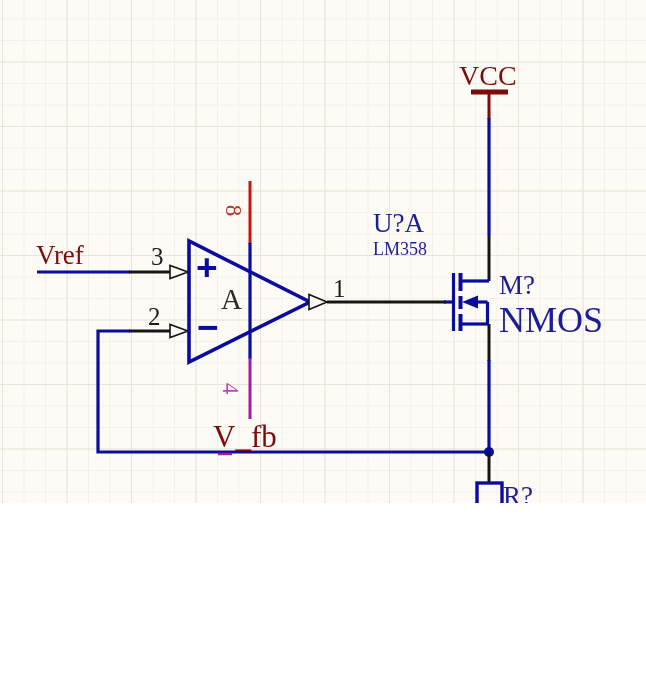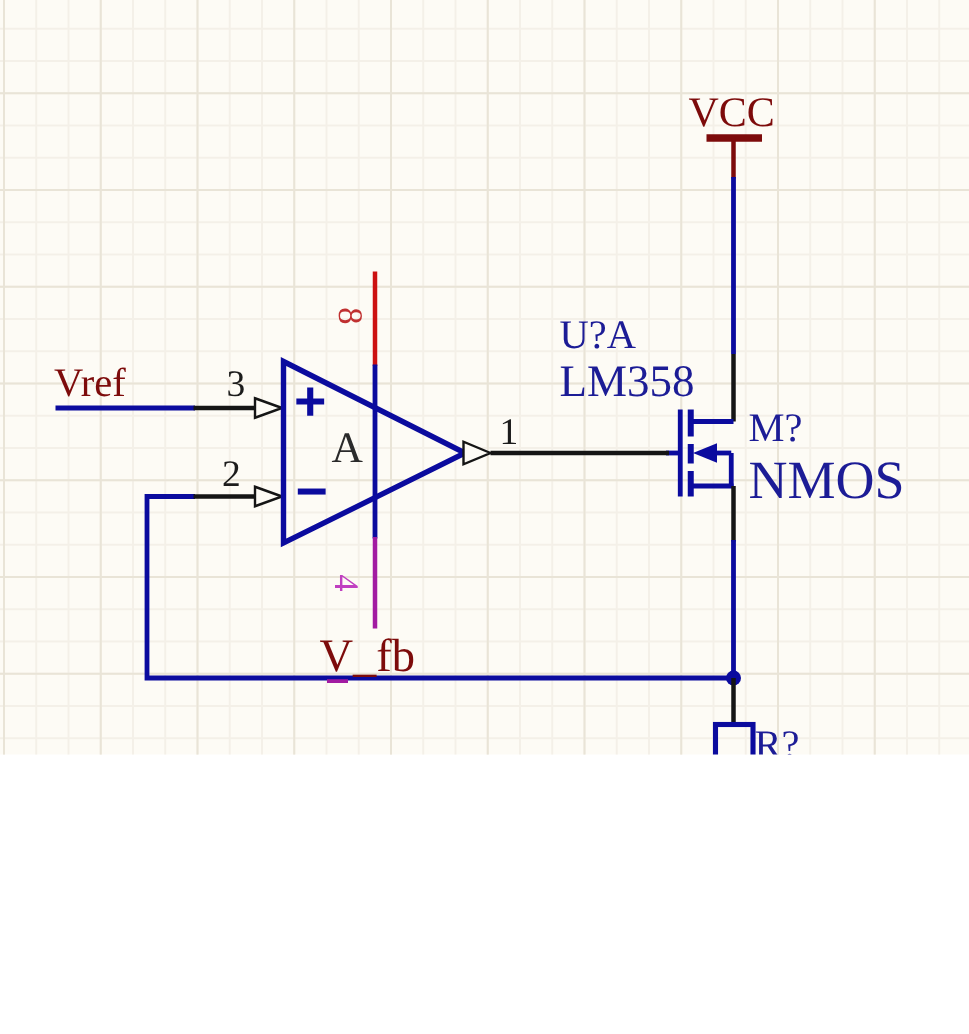--- a/index.html
+++ b/index.html
@@ -85,21 +85,21 @@
     <line x1="468" y1="612" x2="510" y2="612" stroke="#7d0b0b" stroke-width="4"></line>
     <line x1="476" y1="621" x2="503" y2="621" stroke="#7d0b0b" stroke-width="4"></line>
     <line x1="483" y1="629" x2="496" y2="629" stroke="#7d0b0b" stroke-width="3"></line>
   </svg>
 
   <div class="t maroon" style="left:459px; top:62px; font-size:28px; z-index:10;">VCC</div>
   <div class="t maroon" style="left:36px; top:242px; font-size:27px; z-index:10;">Vref</div>
   <div class="t maroon" style="left:213px; top:421px; font-size:31px; z-index:10;">V_fb</div>
 
   <div class="t bluetxt" style="left:373px; top:210px; font-size:27px; z-index:10;">U?A</div>
-  <div class="t bluetxt" style="left:373px; top:240px; font-size:30px; z-index:10;">LM358</div>
+  <div class="t bluetxt" style="left:373px; top:240px; font-size:18px; z-index:10;">LM358</div>
   <div class="t" style="left:221px; top:285px; font-size:29px; color:#2a2a2a; z-index:10;">A</div>
   <div class="t opsym" style="left:196px; top:249px; font-size:37px;">+</div>
   <div class="t opsym" style="left:197px; top:309px; font-size:37px;">−</div>
 
   <div class="t pinnum" style="left:151px; top:244px; z-index:10;">3</div>
   <div class="t pinnum" style="left:148px; top:304px; z-index:10;">2</div>
   <div class="t pinnum" style="left:333px; top:276px; z-index:10;">1</div>
   <div class="t rot" style="left:228px; top:199px; font-size:23px; color:#c03030; z-index:10;">8</div>
   <div class="t rot" style="left:225px; top:377px; font-size:23px; color:#c03fc0; z-index:10;">4</div>
 

